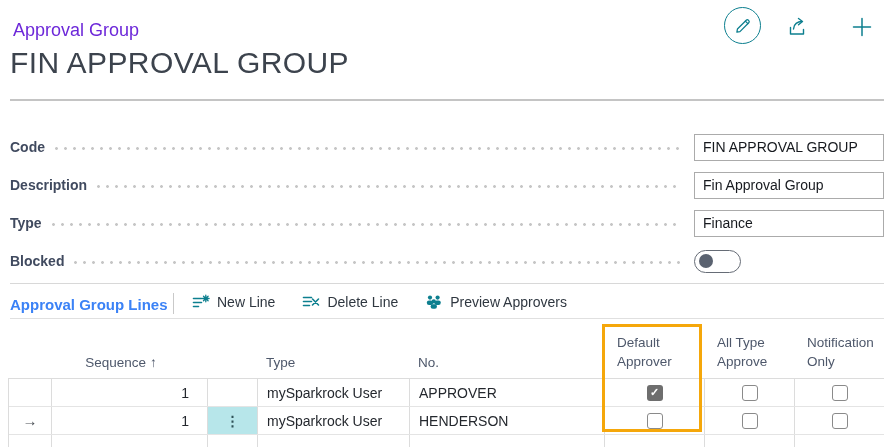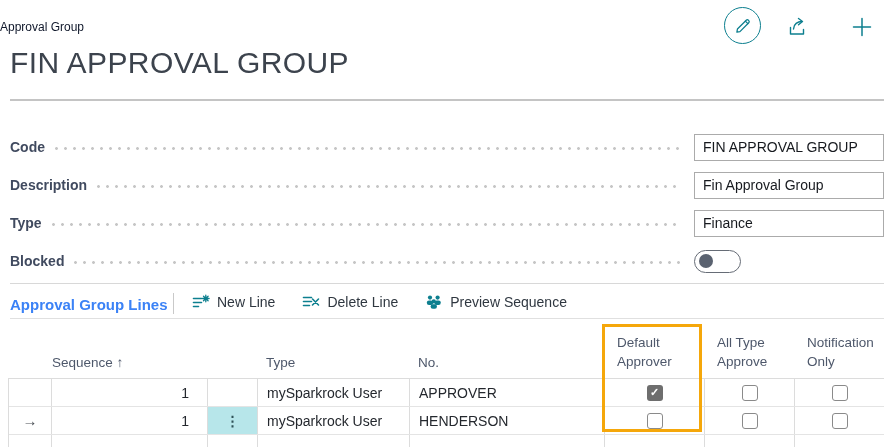--- a/index.html
+++ b/index.html
@@ -1,21 +1,21 @@
 <!DOCTYPE html>
 <html><head>
 <meta charset="utf-8">
 <style>
   * { margin:0; padding:0; box-sizing:border-box; }
   html,body { background:#fff; }
   body { font-family:"Liberation Sans", sans-serif; }
   .app { position:relative; width:884px; height:447px; background:#ffffff; overflow:hidden; }
 
   
-  .breadcrumb { position:absolute; left:0; top:20px; font-size:12px; color:#0f172a; cursor:pointer; }
+  .breadcrumb { position:absolute; left:13px; top:20px; font-size:18px; color:#6d28d9; cursor:pointer; }
   .page-title { position:absolute; left:10px; top:46px; font-size:30px; font-weight:300; letter-spacing:0.4px; color:#3C434D; }
   .icon-btn { position:absolute; display:flex; align-items:center; justify-content:center; background:#fff; border:none; cursor:pointer; padding:0; }
   .edit-btn { left:724px; top:7px; width:37px; height:37px; border:1px solid #0D7F8F; border-radius:50%; }
   .share-btn { left:785px; top:15px; width:24px; height:24px; }
   .add-btn { left:850px; top:15px; width:24px; height:24px; }
 
   .divider { position:absolute; left:10px; right:0; height:1px; background:#D8D8D8; }
   .divider-1 { top:99px; height:2px; background:#C4C4C4; }
   .divider-2 { top:283px; }
   .divider-3 { top:318px; background:#E0E0E0; }
@@ -39,21 +39,21 @@
   .v-divider { position:absolute; left:173px; top:293px; width:1px; height:21px; background:#C9C9C9; }
   .toolbar { position:absolute; left:192px; top:289px; height:26px; display:flex; gap:27px; align-items:center; }
   .tool-btn { display:flex; gap:7px; background:none; border:none; cursor:pointer;
               font-family:"Liberation Sans", sans-serif; font-size:14px; color:#2F3740; padding:0; }
 
   
   .thead { position:absolute; left:8px; top:320px; width:876px; height:58px;
            display:grid; grid-template-columns:44px 156px 50px 152px 195px 100px 90px 89px;
            align-items:end; font-size:13.5px; color:#4E586B; }
   .th { padding-bottom:8px; cursor:pointer; }
-  .th-seq { text-align:left; padding-right:18px; }
+  .th-seq { text-align:center; padding-right:18px; }
   .th-type, .th-no { padding-left:8px; }
   .th-check { padding-left:12px; line-height:1.4; padding-bottom:6px; }
 
   .tbody { position:absolute; left:8px; top:378px; width:876px; height:69px;
            border-top:1px solid #DCDCDC; border-left:1px solid #DCDCDC; overflow:hidden; }
   .trow { display:grid; grid-template-columns:43px 156px 50px 152px 195px 100px 90px 89px;
           height:28px; border-bottom:1px solid #E4E4E4; }
   .trow.partial { height:13px; border-bottom:none; }
   .cell { border-right:1px solid #DCDCDC; display:flex; align-items:center; height:100%;
           font-size:14px; color:#24282E; cursor:pointer; }
@@ -174,21 +174,21 @@
       <span style="display:flex;">
         <svg class="teal-fill" width="18" height="16" viewBox="0 0 18 16">
           <circle cx="5" cy="3.6" r="2.1"></circle>
             <circle cx="12.6" cy="3.6" r="2.1"></circle>
             <circle cx="8.8" cy="7.4" r="2.1"></circle>
           <rect x="1.8" y="6.4" width="6.4" height="4.6" rx="2.2"></rect>
           <rect x="9.4" y="6.4" width="6.4" height="4.6" rx="2.2"></rect>
           <rect x="5.6" y="10.2" width="6.4" height="4.6" rx="2.2"></rect>
         </svg>
       </span>
-      <span>Preview Sequence</span>
+      <span>Preview Approvers</span>
     </button>
   </div>
 
   <div class="divider divider-3"></div>
 
   <div class="thead">
     <div class="th"></div>
     <div class="th th-seq">
       <span>Sequence</span>
       <span>↑</span>

